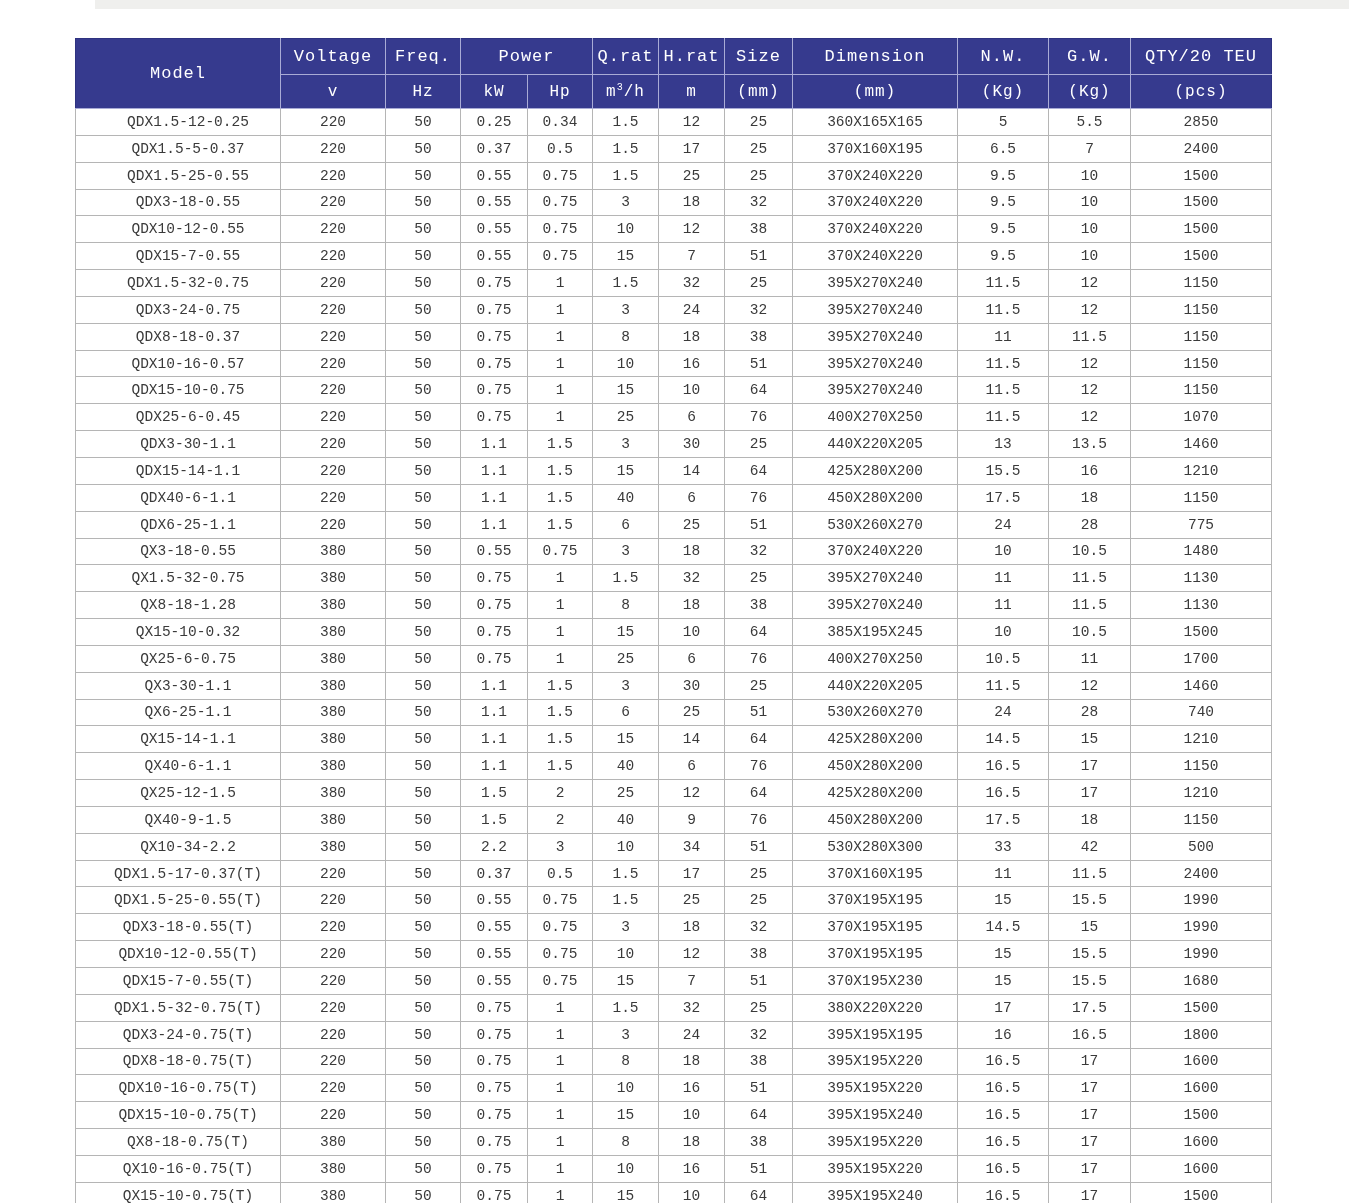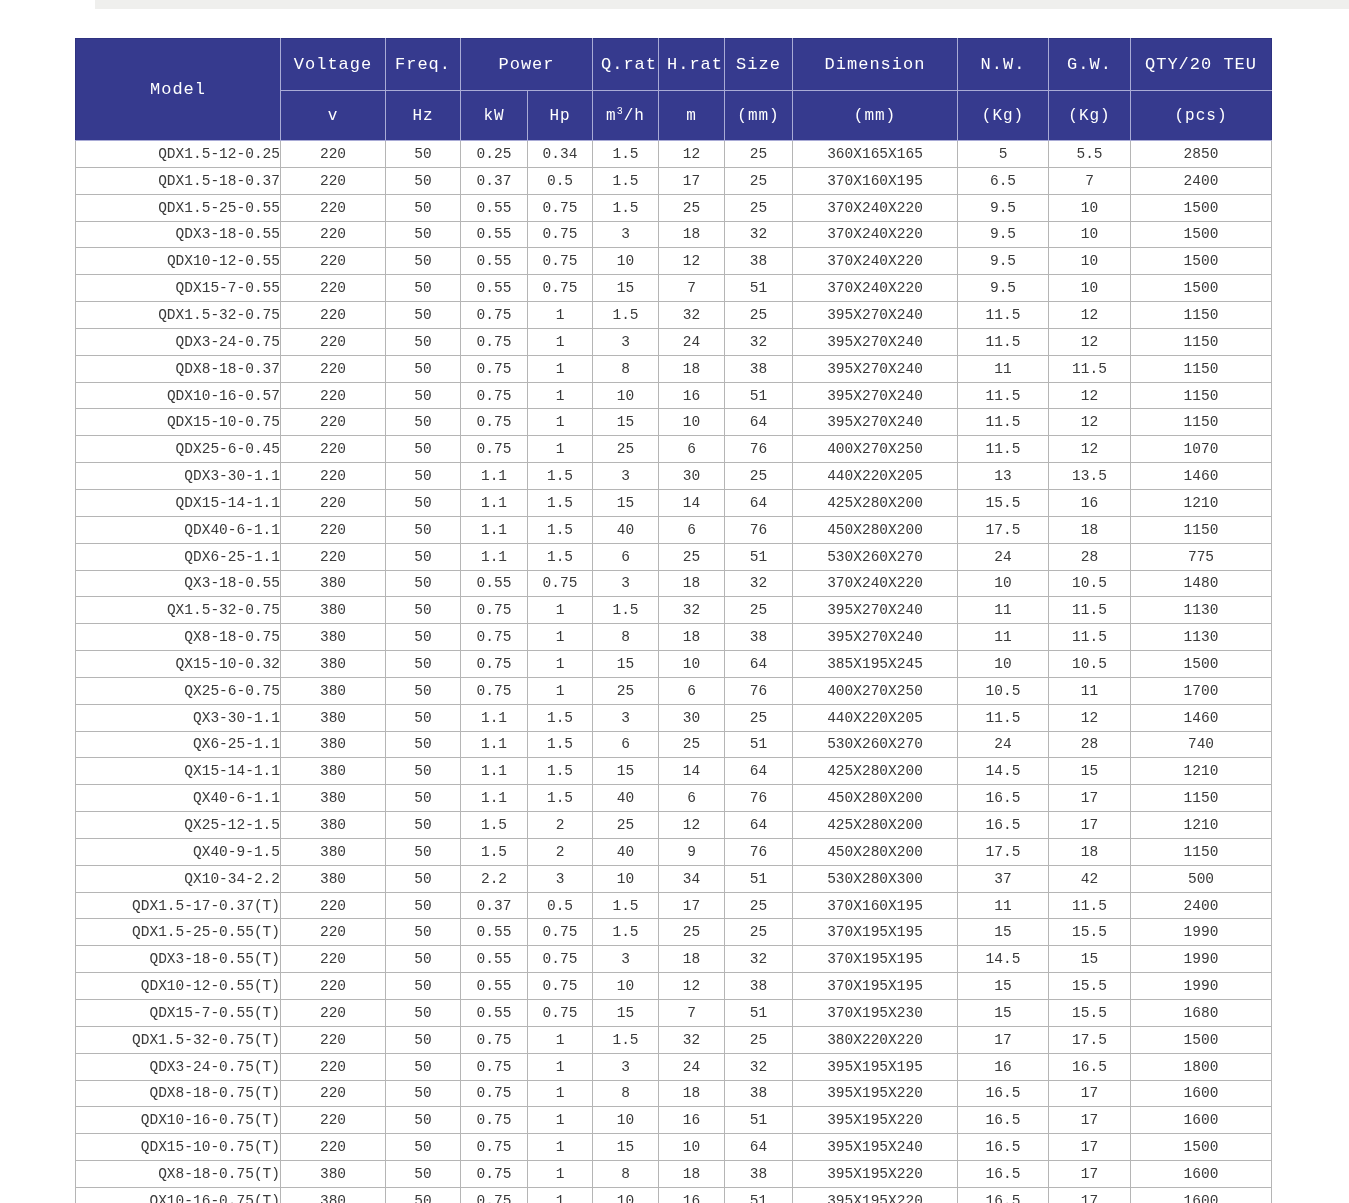--- a/index.html
+++ b/index.html
@@ -31,40 +31,40 @@
     top: 38px;
     width: 1196px;
     border-collapse: collapse;
     table-layout: fixed;
   }
   thead th {
     background: #363a8e;
     color: #ffffff;
     font-weight: normal;
     border: 1px solid #a9abd6;
-    padding: 8px;
+    padding: 0;
     letter-spacing: 1px;
   }
   thead tr.hdr-main th { height: 35px; font-size: 17px; }
   thead tr.hdr-units th { height: 33px; font-size: 16px; }
   thead th.edge-l { border-left-color: #2e3280; }
   thead th.edge-r { border-right-color: #2e3280; }
   thead tr.hdr-main th { border-top-color: #2e3280; }
   tbody td {
     border: 1px solid #b5b5b5;
     height: 25.85px;
     padding: 0;
     font-size: 14.5px;
     text-align: center;
     color: #3a3a3a;
     white-space: nowrap;
     overflow: hidden;
   }
   tbody td.model {
-    text-align: right;
+    text-align: center;
     padding-left: 20px;
   }
   tbody tr:first-child td { border-top-color: #9a9dce; }
   sup.cube {
     font-size: 10px;
     vertical-align: super;
     line-height: 0;
   }
 </style>
 </head>
@@ -125,21 +125,21 @@
       <td>0.34</td>
       <td>1.5</td>
       <td>12</td>
       <td>25</td>
       <td>360X165X165</td>
       <td>5</td>
       <td>5.5</td>
       <td>2850</td>
     </tr>
         <tr>
-      <td class="model">QDX1.5-18-0.37</td>
+      <td class="model">QDX1.5-5-0.37</td>
       <td>220</td>
       <td>50</td>
       <td>0.37</td>
       <td>0.5</td>
       <td>1.5</td>
       <td>17</td>
       <td>25</td>
       <td>370X160X195</td>
       <td>6.5</td>
       <td>7</td>
@@ -363,21 +363,21 @@
       <td>1</td>
       <td>1.5</td>
       <td>32</td>
       <td>25</td>
       <td>395X270X240</td>
       <td>11</td>
       <td>11.5</td>
       <td>1130</td>
     </tr>
         <tr>
-      <td class="model">QX8-18-0.75</td>
+      <td class="model">QX8-18-1.28</td>
       <td>380</td>
       <td>50</td>
       <td>0.75</td>
       <td>1</td>
       <td>8</td>
       <td>18</td>
       <td>38</td>
       <td>395X270X240</td>
       <td>11</td>
       <td>11.5</td>
@@ -498,21 +498,21 @@
         <tr>
       <td class="model">QX10-34-2.2</td>
       <td>380</td>
       <td>50</td>
       <td>2.2</td>
       <td>3</td>
       <td>10</td>
       <td>34</td>
       <td>51</td>
       <td>530X280X300</td>
-      <td>37</td>
+      <td>33</td>
       <td>42</td>
       <td>500</td>
     </tr>
         <tr>
       <td class="model">QDX1.5-17-0.37(T)</td>
       <td>220</td>
       <td>50</td>
       <td>0.37</td>
       <td>0.5</td>
       <td>1.5</td>

